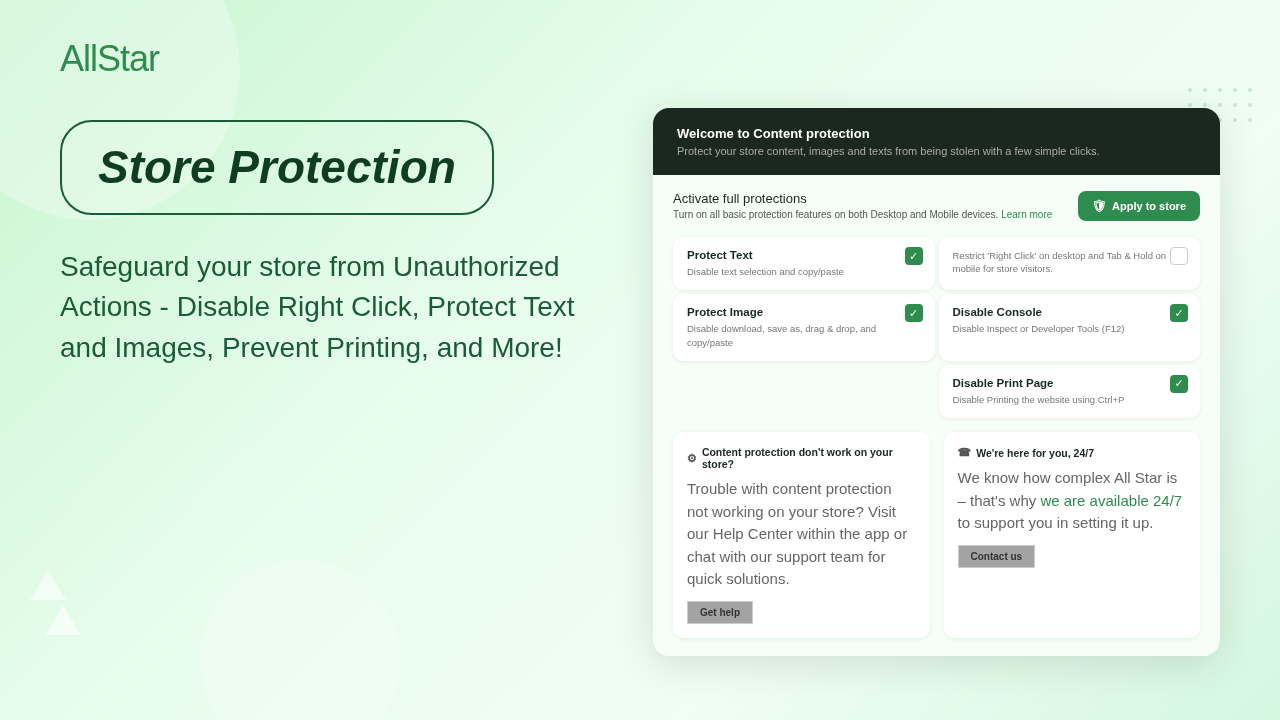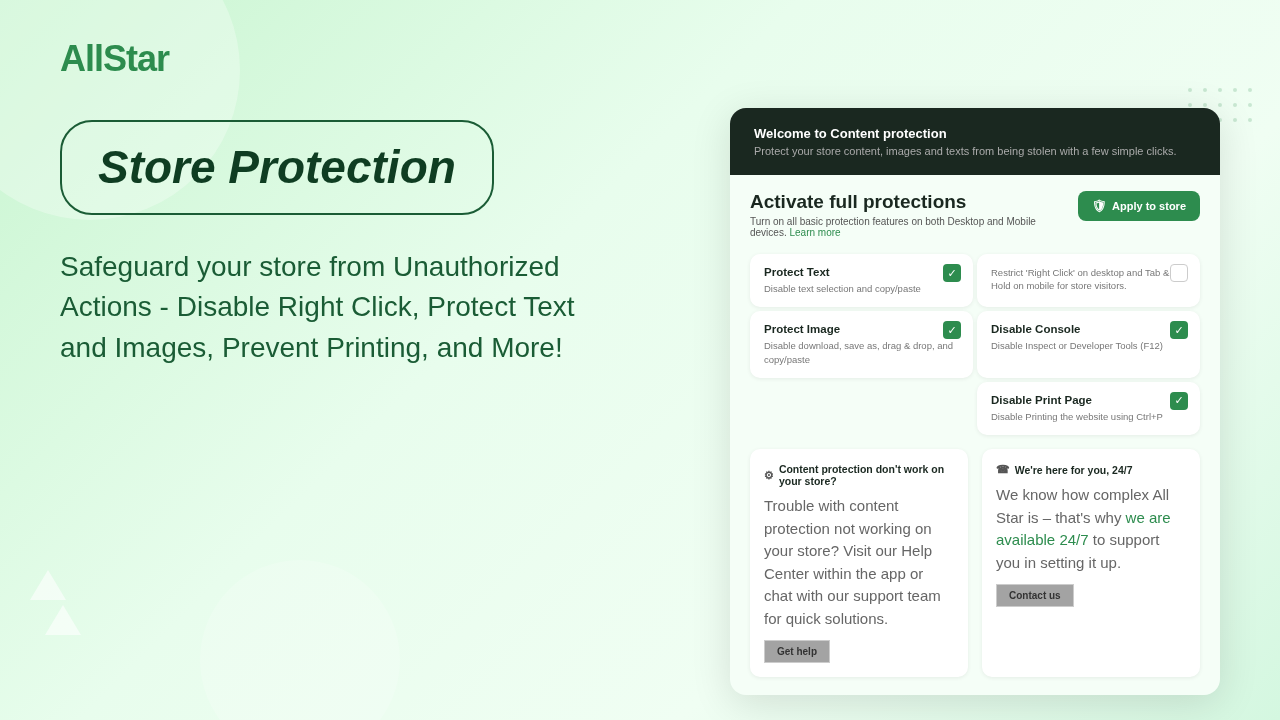--- a/index.html
+++ b/index.html
@@ -67,21 +67,21 @@
     }
 
     
     .logo {
       position: absolute;
       top: 38px; left: 60px;
       display: flex; align-items: center; gap: 2px;
     }
     .logo-text {
       font-size: 36px;
-      font-weight: 700;
+      font-weight: 400;
       color: #2d8c4e;
       letter-spacing: -1px;
       text-align: center;
     }
 
     
     .left-content {
       position: absolute;
       top: 120px; left: 60px;
       width: 520px;
@@ -104,21 +104,21 @@
       font-size: 28px;
       font-weight: 500;
       color: #1a5c35;
       line-height: 1.45;
     }
 
     
     .right-panel {
       position: absolute;
       top: 108px; right: 60px;
-      width: 490px;
+      width: 567px;
       background: #f5fef7;
       border-radius: 16px;
       box-shadow: 0 8px 40px rgba(0,0,0,0.12);
       overflow: hidden;
     }
     .panel-header {
       background: #1a2820;
       padding: 18px 24px;
     }
     .panel-header-title {
@@ -134,22 +134,22 @@
 
     
     .activate-section {
       padding: 16px 20px 10px 20px;
       display: flex;
       align-items: flex-start;
       justify-content: space-between;
       gap: 12px;
     }
     .activate-text h3 {
-      font-size: 19px;
-      font-weight: 700;
+      font-size: 13px;
+      font-weight: 400;
       color: #1a2820;
       margin-bottom: 3px;
     }
     .activate-text p {
       font-size: 10px;
       color: #555;
     }
     .activate-text a {
       color: #2d8c4e;
       text-decoration: none;

